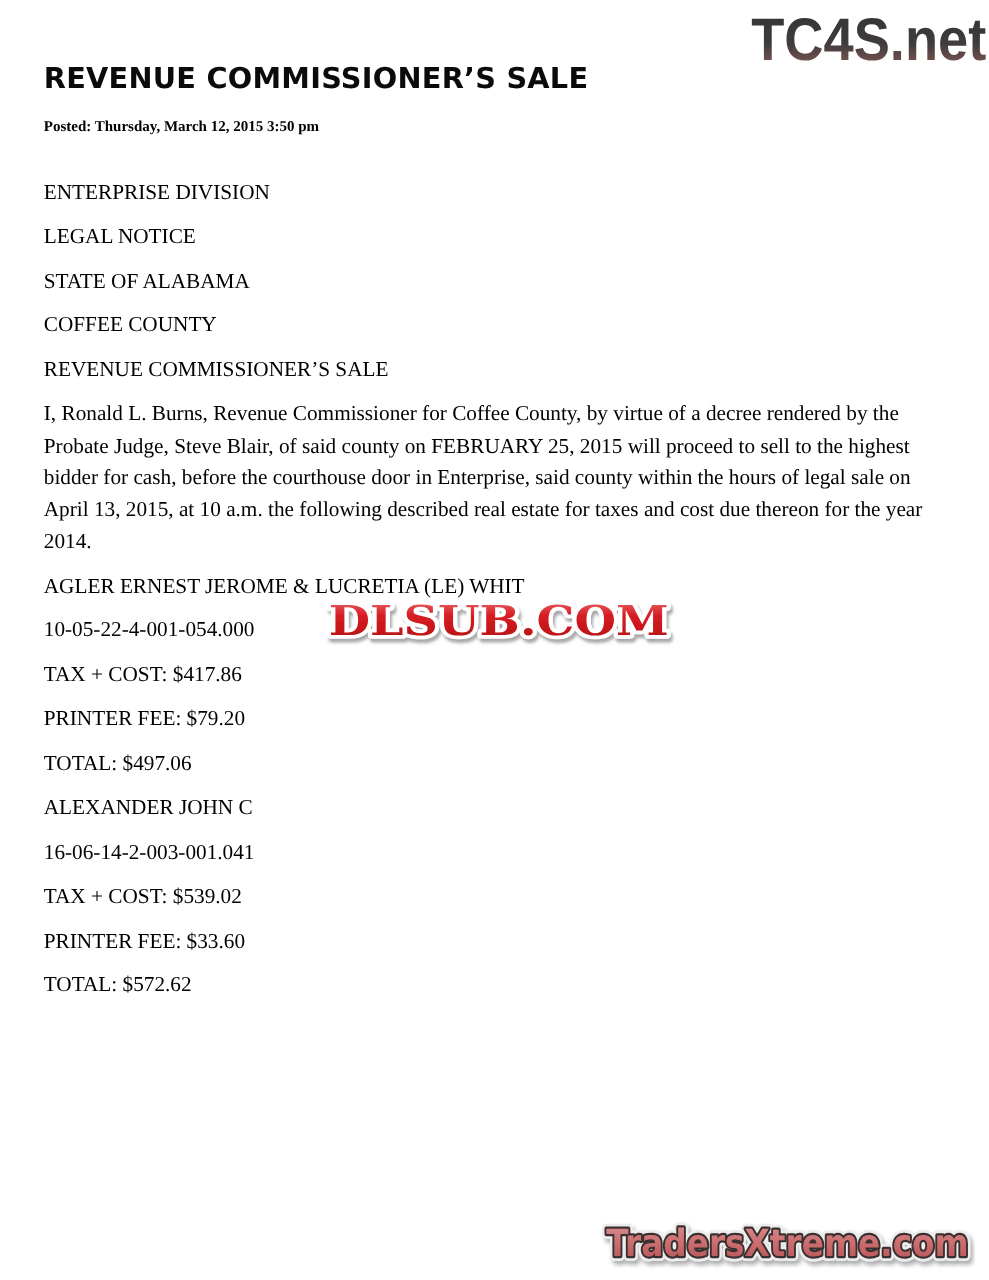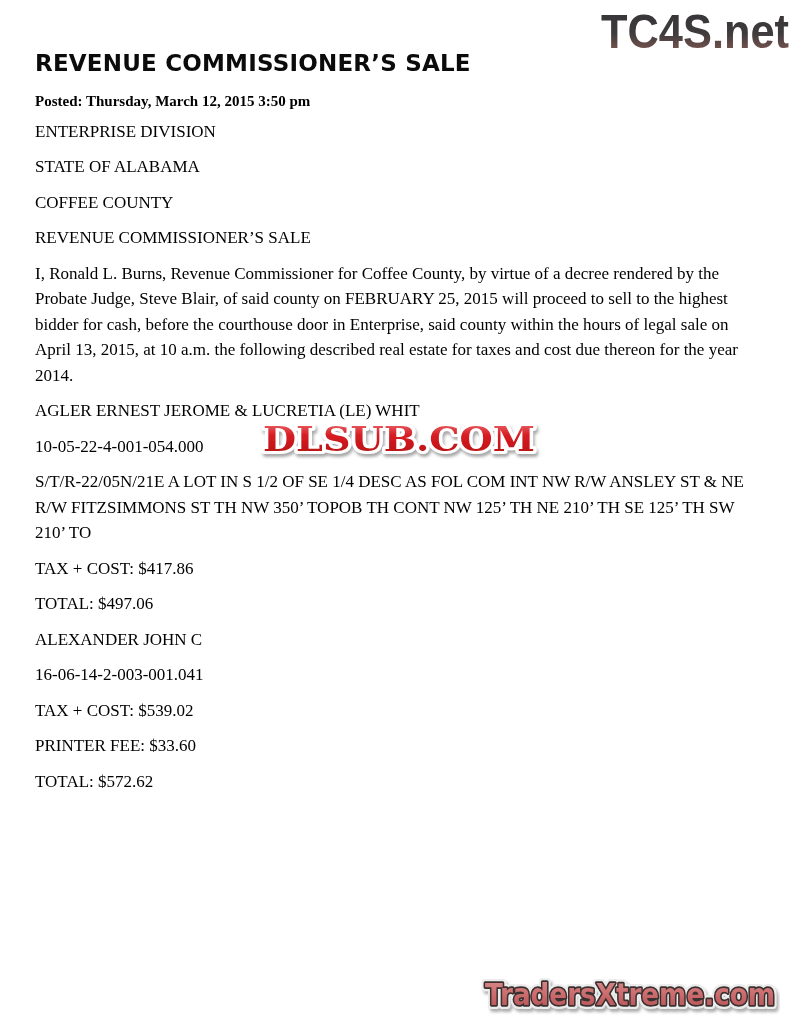--- a/index.html
+++ b/index.html
@@ -21,23 +21,23 @@
     font-size: 23px;
     line-height: 26px;
     font-weight: bold;
     letter-spacing: 0.2px;
     color: #0b0b0b;
     margin: 0 0 13px 0;
   }
   .posted-line {
     font-family: "Liberation Serif", serif;
     font-weight: bold;
-    font-size: 15px;
+    font-size: 12px;
     line-height: 25.5px;
-    margin: 0 0 4px 0;
+    margin: 0 0 26px 0;
   }
   p.para {
     font-size: 17px;
     line-height: 25.5px;
     margin: 0 0 10px 0;
     max-width: 724px;
   }
   .parcel-wrap { position: relative; }
   .dlsub-watermark {
     position: absolute;
@@ -78,20 +78,21 @@
     </defs>
     <text x="95" y="44" text-anchor="middle" font-family="Liberation Sans, sans-serif" font-weight="bold" font-size="48" textLength="188" lengthAdjust="spacingAndGlyphs" fill="url(#tc4sGrad)">TC4S.net</text>
   </svg>
 </div>
 
 <div class="content">
   <h1 class="page-title">REVENUE COMMISSIONER’S SALE</h1>
   <p class="posted-line">Posted: Thursday, March 12, 2015 3:50 pm</p>
 
   <p class="para">ENTERPRISE DIVISION</p>
+  <p class="para">LEGAL NOTICE</p>
   <p class="para">STATE OF ALABAMA</p>
   <p class="para">COFFEE COUNTY</p>
   <p class="para">REVENUE COMMISSIONER’S SALE</p>
   <p class="para">I, Ronald L. Burns, Revenue Commissioner for Coffee County, by virtue of a decree rendered by the Probate Judge, Steve Blair, of said county on FEBRUARY 25, 2015 will proceed to sell to the highest bidder for cash, before the courthouse door in Enterprise, said county within the hours of legal sale on April 13, 2015, at 10 a.m. the following described real estate for taxes and cost due thereon for the year 2014.</p>
   <p class="para">AGLER ERNEST JEROME &amp; LUCRETIA (LE) WHIT</p>
 
   <p class="para parcel-wrap">
     <span>10-05-22-4-001-054.000</span>
     
     <span class="dlsub-watermark">
@@ -105,22 +106,22 @@
           </linearGradient>
           <filter id="dlsubShadow" x="-15%" y="-25%" width="130%" height="160%">
             <feDropShadow dx="1.5" dy="3" stdDeviation="1.4" flood-color="#8a8a8a" flood-opacity="0.75"></feDropShadow>
           </filter>
         </defs>
         <text x="145" y="34" text-anchor="middle" font-family="DejaVu Serif, serif" font-weight="bold" font-size="33" textLength="272" lengthAdjust="spacingAndGlyphs" stroke="#ffffff" stroke-width="6" paint-order="stroke" stroke-linejoin="round" fill="url(#dlsubGrad)" filter="url(#dlsubShadow)">DLSUB.COM</text>
       </svg>
     </span>
   </p>
 
-  <p class="para">S/T/R-22/05N/21E A LOT IN S 1/2 OF SE 1/4 DESC AS FOL COM INT NW R/W ANSLEY ST &amp; NE R/W FITZSIMMONS ST TH NW 350’ TOPOB TH CONT NW 125’ TH NE 210’ TH SE 125’ TH SW 210’ TO</p>
   <p class="para">TAX + COST: $417.86</p>
+  <p class="para">PRINTER FEE: $79.20</p>
   <p class="para">TOTAL: $497.06</p>
   <p class="para">ALEXANDER JOHN C</p>
   <p class="para">16-06-14-2-003-001.041</p>
   <p class="para">TAX + COST: $539.02</p>
   <p class="para">PRINTER FEE: $33.60</p>
   <p class="para">TOTAL: $572.62</p>
 </div>
 
 <div class="footer-watermark">
   <svg width="300" height="44" viewBox="0 0 300 44" xmlns="http://www.w3.org/2000/svg">

